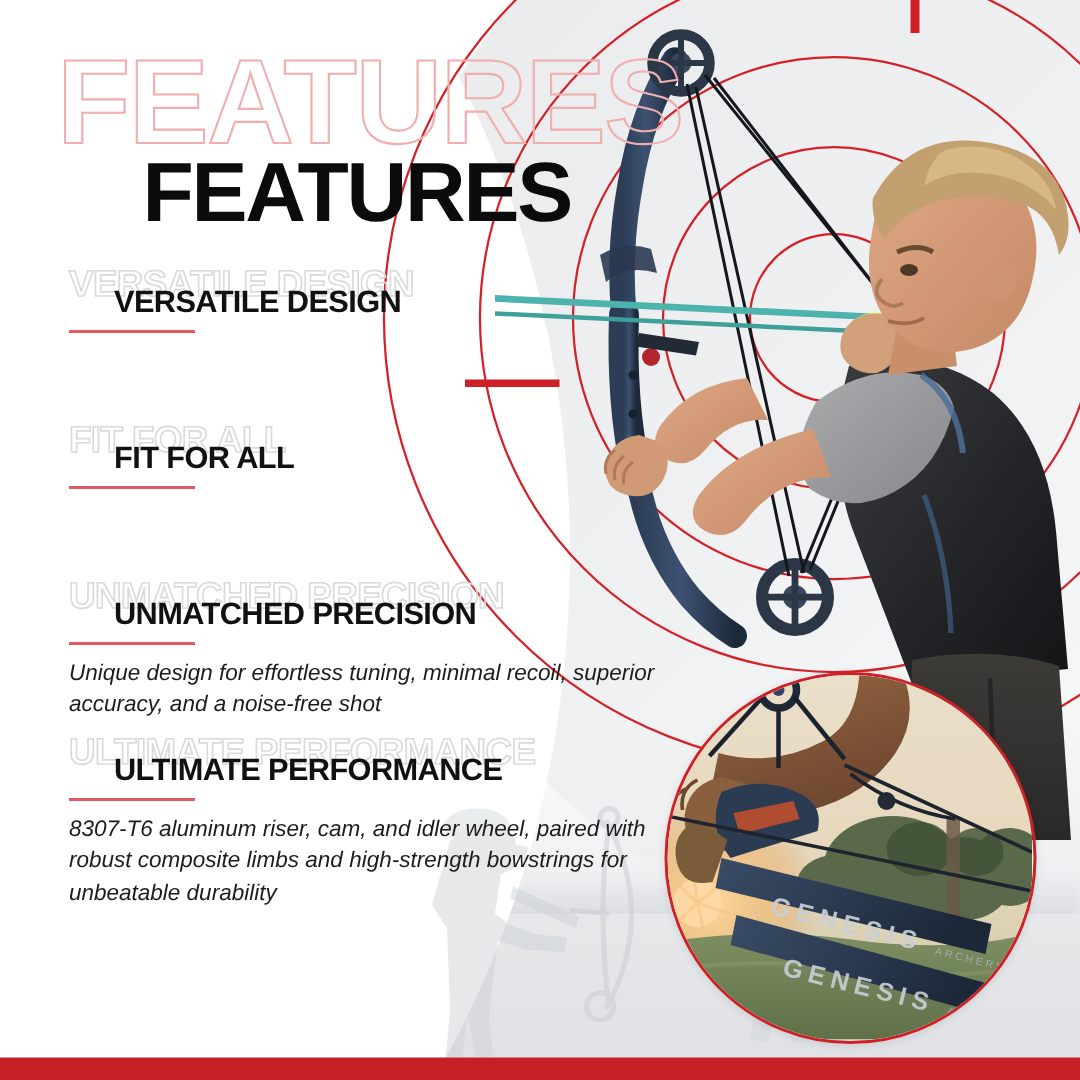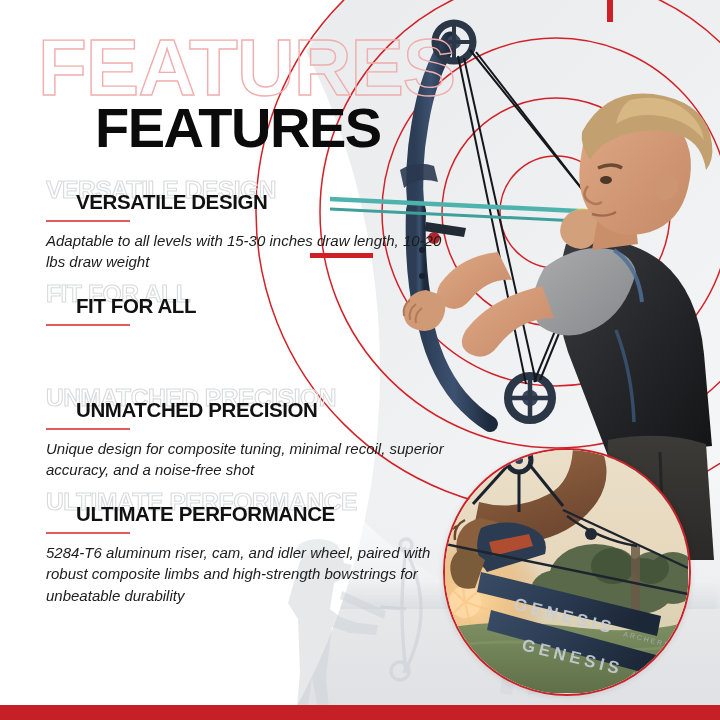--- a/index.html
+++ b/index.html
@@ -379,40 +379,39 @@
     <div class="headline-ghost">FEATURES</div>
     <div class="headline-solid">FEATURES</div>
   </div>
 
   <div class="features">
 
     <div class="feature" style="height:104px">
       <div class="ghost">VERSATILE DESIGN</div>
       <div class="title">VERSATILE DESIGN</div>
       <div class="rule"></div>
-      <div class="body">Adaptable to all levels with 15-30 inches draw length, 10-20 lbs draw weight</div>
     </div>
 
     <div class="feature" style="height:104px">
       <div class="ghost">FIT FOR ALL</div>
       <div class="title">FIT FOR ALL</div>
       <div class="rule"></div>
     </div>
 
     <div class="feature" style="height:104px">
       <div class="ghost">UNMATCHED PRECISION</div>
       <div class="title">UNMATCHED PRECISION</div>
       <div class="rule"></div>
-      <div class="body">Unique design for composite tuning, minimal recoil, superior accuracy, and a noise-free shot</div>
+      <div class="body">Unique design for effortless tuning, minimal recoil, superior accuracy, and a noise-free shot</div>
     </div>
 
     <div class="feature" style="height:120px">
       <div class="ghost">ULTIMATE PERFORMANCE</div>
       <div class="title">ULTIMATE PERFORMANCE</div>
       <div class="rule"></div>
-      <div class="body">5284-T6 aluminum riser, cam, and idler wheel, paired with robust composite limbs and high-strength bowstrings for unbeatable durability</div>
+      <div class="body">8307-T6 aluminum riser, cam, and idler wheel, paired with robust composite limbs and high-strength bowstrings for unbeatable durability</div>
     </div>
 
   </div>
 
   <div class="bottom-bar"></div>
 
 </div>
 
 </body></html>

